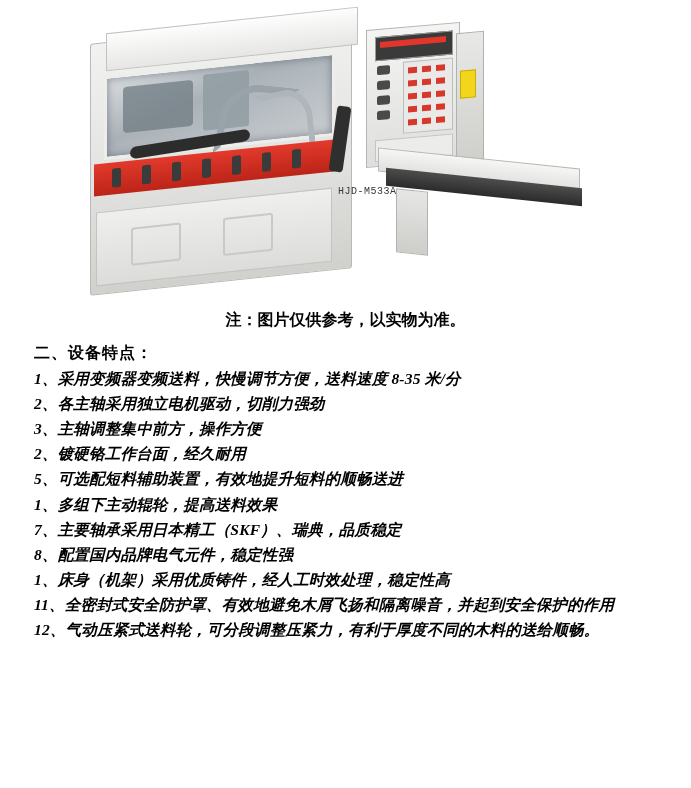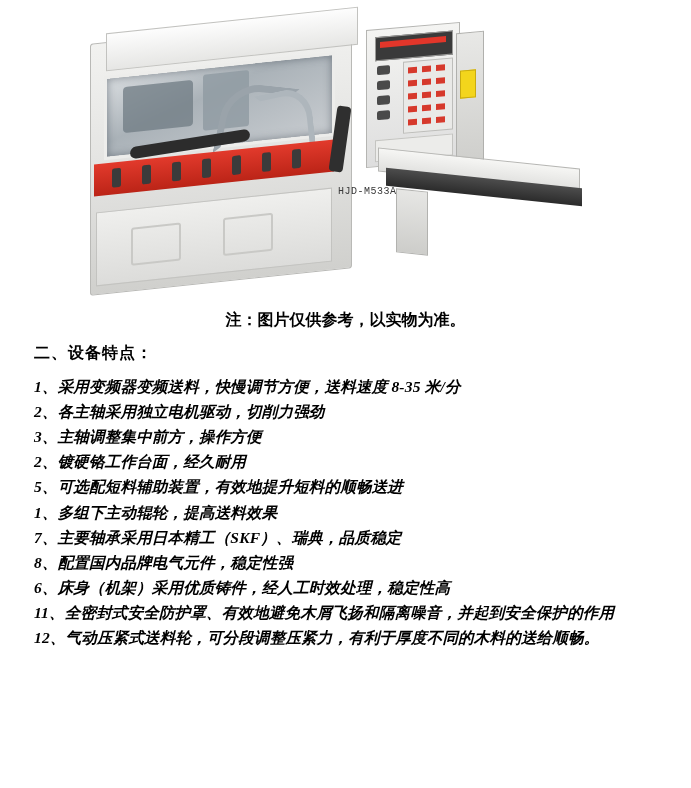--- a/index.html
+++ b/index.html
@@ -314,21 +314,21 @@
   
   .note {
     text-align: center;
     font-size: 16px;
     margin: 10px 0 12px 0;
     font-weight: 700;
   }
   .section-title {
     font-size: 16px;
     font-weight: 700;
-    margin: 0 0 10px 34px;
+    margin: 0 0 2px 34px;
     letter-spacing: 1px;
   }
   ol.features {
     list-style: none;
     margin: 0;
     padding: 0 18px 0 34px;
   }
   ol.features li {
     font-size: 15.5px;
     line-height: 1.62;
@@ -422,18 +422,18 @@
 
   <ol class="features">
     <li>1、采用变频器变频送料，快慢调节方便，送料速度 8-35 米/分</li>
     <li>2、各主轴采用独立电机驱动，切削力强劲</li>
     <li>3、主轴调整集中前方，操作方便</li>
     <li>2、镀硬铬工作台面，经久耐用</li>
     <li>5、可选配短料辅助装置，有效地提升短料的顺畅送进</li>
     <li>1、多组下主动辊轮，提高送料效果</li>
     <li>7、主要轴承采用日本精工（SKF）、瑞典，品质稳定</li>
     <li>8、配置国内品牌电气元件，稳定性强</li>
-    <li>6、床身（机架）采用优质铸件，经人工时效处理，稳定性高</li>
+    <li>1、床身（机架）采用优质铸件，经人工时效处理，稳定性高</li>
     <li>11、全密封式安全防护罩、有效地避免木屑飞扬和隔离噪音，并起到安全保护的作用</li>
     <li>12、气动压紧式送料轮，可分段调整压紧力，有利于厚度不同的木料的送给顺畅。</li>
   </ol>
 
 </div>
 
 </body></html>

